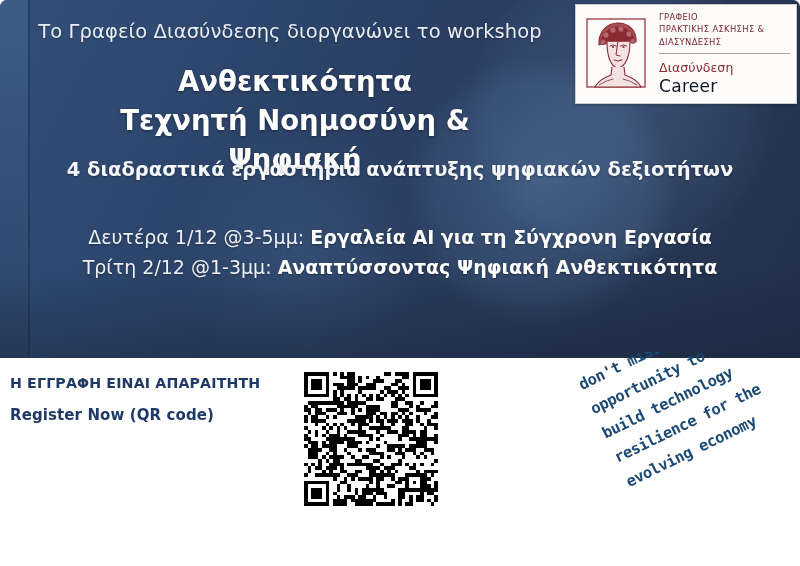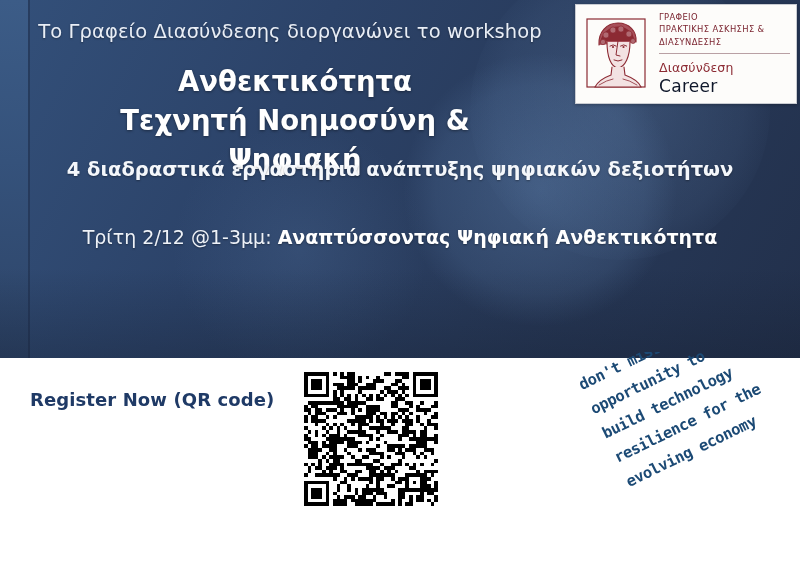--- a/index.html
+++ b/index.html
@@ -10,20 +10,21 @@
   body {
     font-family: "DejaVu Sans", "Liberation Sans", sans-serif;
   }
 
   #poster {
     position: relative;
     width: 800px;
     height: 566px;
     overflow: hidden;
     background: #ffffff;
+    border-radius: 7px;
   }
 
   
   .hero {
     position: absolute;
     left: 0;
     top: 0;
     width: 800px;
     height: 358px;
     background:
@@ -214,28 +215,27 @@
   }
   .register-gr {
     font-size: 14.2px;
     font-weight: 700;
     color: #1f3a66;
     letter-spacing: 0.15px;
     line-height: 1.3;
     white-space: nowrap;
   }
   .register-en {
-    font-size: 18px;
+    font-size: 15px;
     font-weight: 700;
     color: #1f3a66;
     letter-spacing: 0.1px;
     line-height: 1.3;
     margin-top: 14px;
     white-space: nowrap;
-    margin-left: 20px;
   }
 
   
   .qr-wrap {
     position: absolute;
     left: 303px;
     top: 372px;
     width: 136px;
     height: 134px;
     background: #ffffff;
@@ -284,20 +284,23 @@
 
       <div class="title">
         <div>Ανθεκτικότητα</div>
         <div>Τεχνητή Νοημοσύνη &amp; Ψηφιακή</div>
       </div>
 
       <div class="subtitle">4 διαδραστικά εργαστήρια ανάπτυξης ψηφιακών δεξιοτήτων</div>
 
       <div class="sessions">
 
+        <div class="session-line">
+          <span>Δευτέρα 1/12 @3-5μμ: </span><span class="bold">Εργαλεία ΑΙ για τη Σύγχρονη Εργασία</span>
+        </div>
 
         <div class="session-line">
           <span>Τρίτη 2/12 @1-3μμ: </span><span class="bold">Αναπτύσσοντας Ψηφιακή Ανθεκτικότητα</span>
         </div>
 
       </div>
     </div>
 
     <div class="logo-card">
       <div class="logo-mark">
@@ -339,20 +342,21 @@
         <div class="logo-org">ΔΙΑΣΥΝΔΕΣΗΣ</div>
         <div class="logo-rule"></div>
         <div class="logo-career-gr">Διασύνδεση</div>
         <div class="logo-career-en">Career</div>
       </div>
     </div>
   </div>
 
   <div class="footer">
     <div class="register-block">
+      <div class="register-gr">Η ΕΓΓΡΑΦΗ ΕΙΝΑΙ ΑΠΑΡΑΙΤΗΤΗ</div>
       <div class="register-en">Register Now (QR code)</div>
     </div>
   </div>
 
   <div class="qr-wrap">
     <svg id="qr-svg" viewBox="0 0 37 37" width="136" height="134" shape-rendering="crispEdges" aria-hidden="true">
       <rect width="37" height="37" fill="#ffffff"></rect>
       <g id="qr-cells" fill="#000000">
           <path d="M0 0h1v1h-1zM1 0h1v1h-1zM2 0h1v1h-1zM3 0h1v1h-1zM4 0h1v1h-1zM5 0h1v1h-1zM6 0h1v1h-1zM8 0h1v1h-1zM10 0h1v1h-1zM12 0h1v1h-1zM13 0h1v1h-1zM22 0h1v1h-1zM23 0h1v1h-1zM25 0h1v1h-1zM26 0h1v1h-1zM27 0h1v1h-1zM28 0h1v1h-1zM30 0h1v1h-1zM31 0h1v1h-1zM32 0h1v1h-1zM33 0h1v1h-1zM34 0h1v1h-1zM35 0h1v1h-1zM36 0h1v1h-1zM0 1h1v1h-1zM6 1h1v1h-1zM10 1h1v1h-1zM11 1h1v1h-1zM12 1h1v1h-1zM13 1h1v1h-1zM15 1h1v1h-1zM17 1h1v1h-1zM20 1h1v1h-1zM27 1h1v1h-1zM28 1h1v1h-1zM30 1h1v1h-1zM36 1h1v1h-1zM0 2h1v1h-1zM2 2h1v1h-1zM3 2h1v1h-1zM4 2h1v1h-1zM6 2h1v1h-1zM12 2h1v1h-1zM13 2h1v1h-1zM15 2h1v1h-1zM19 2h1v1h-1zM20 2h1v1h-1zM21 2h1v1h-1zM25 2h1v1h-1zM26 2h1v1h-1zM30 2h1v1h-1zM32 2h1v1h-1zM33 2h1v1h-1zM34 2h1v1h-1zM36 2h1v1h-1zM0 3h1v1h-1zM2 3h1v1h-1zM3 3h1v1h-1zM4 3h1v1h-1zM6 3h1v1h-1zM8 3h1v1h-1zM9 3h1v1h-1zM10 3h1v1h-1zM12 3h1v1h-1zM13 3h1v1h-1zM14 3h1v1h-1zM17 3h1v1h-1zM18 3h1v1h-1zM19 3h1v1h-1zM24 3h1v1h-1zM25 3h1v1h-1zM27 3h1v1h-1zM30 3h1v1h-1zM32 3h1v1h-1zM33 3h1v1h-1zM34 3h1v1h-1zM36 3h1v1h-1zM0 4h1v1h-1zM2 4h1v1h-1zM3 4h1v1h-1zM4 4h1v1h-1zM6 4h1v1h-1zM9 4h1v1h-1zM10 4h1v1h-1zM11 4h1v1h-1zM12 4h1v1h-1zM13 4h1v1h-1zM15 4h1v1h-1zM16 4h1v1h-1zM17 4h1v1h-1zM18 4h1v1h-1zM19 4h1v1h-1zM22 4h1v1h-1zM23 4h1v1h-1zM26 4h1v1h-1zM27 4h1v1h-1zM28 4h1v1h-1zM30 4h1v1h-1zM32 4h1v1h-1zM33 4h1v1h-1zM34 4h1v1h-1zM36 4h1v1h-1zM0 5h1v1h-1zM6 5h1v1h-1zM8 5h1v1h-1zM10 5h1v1h-1zM15 5h1v1h-1zM21 5h1v1h-1zM23 5h1v1h-1zM24 5h1v1h-1zM25 5h1v1h-1zM27 5h1v1h-1zM30 5h1v1h-1zM36 5h1v1h-1zM0 6h1v1h-1zM1 6h1v1h-1zM2 6h1v1h-1zM3 6h1v1h-1zM4 6h1v1h-1zM5 6h1v1h-1zM6 6h1v1h-1zM8 6h1v1h-1zM10 6h1v1h-1zM12 6h1v1h-1zM14 6h1v1h-1zM16 6h1v1h-1zM18 6h1v1h-1zM20 6h1v1h-1zM22 6h1v1h-1zM24 6h1v1h-1zM26 6h1v1h-1zM28 6h1v1h-1zM30 6h1v1h-1zM31 6h1v1h-1zM32 6h1v1h-1zM33 6h1v1h-1zM34 6h1v1h-1zM35 6h1v1h-1zM36 6h1v1h-1zM8 7h1v1h-1zM9 7h1v1h-1zM11 7h1v1h-1zM12 7h1v1h-1zM14 7h1v1h-1zM17 7h1v1h-1zM18 7h1v1h-1zM20 7h1v1h-1zM21 7h1v1h-1zM25 7h1v1h-1zM26 7h1v1h-1zM27 7h1v1h-1zM1 8h1v1h-1zM2 8h1v1h-1zM3 8h1v1h-1zM4 8h1v1h-1zM5 8h1v1h-1zM6 8h1v1h-1zM7 8h1v1h-1zM8 8h1v1h-1zM9 8h1v1h-1zM10 8h1v1h-1zM12 8h1v1h-1zM13 8h1v1h-1zM14 8h1v1h-1zM15 8h1v1h-1zM16 8h1v1h-1zM24 8h1v1h-1zM25 8h1v1h-1zM28 8h1v1h-1zM29 8h1v1h-1zM32 8h1v1h-1zM36 8h1v1h-1zM0 9h1v1h-1zM2 9h1v1h-1zM3 9h1v1h-1zM9 9h1v1h-1zM10 9h1v1h-1zM11 9h1v1h-1zM12 9h1v1h-1zM13 9h1v1h-1zM14 9h1v1h-1zM17 9h1v1h-1zM18 9h1v1h-1zM19 9h1v1h-1zM20 9h1v1h-1zM24 9h1v1h-1zM25 9h1v1h-1zM29 9h1v1h-1zM31 9h1v1h-1zM35 9h1v1h-1zM36 9h1v1h-1zM0 10h1v1h-1zM1 10h1v1h-1zM3 10h1v1h-1zM4 10h1v1h-1zM6 10h1v1h-1zM7 10h1v1h-1zM8 10h1v1h-1zM10 10h1v1h-1zM13 10h1v1h-1zM15 10h1v1h-1zM17 10h1v1h-1zM18 10h1v1h-1zM19 10h1v1h-1zM20 10h1v1h-1zM26 10h1v1h-1zM27 10h1v1h-1zM28 10h1v1h-1zM31 10h1v1h-1zM32 10h1v1h-1zM33 10h1v1h-1zM34 10h1v1h-1zM1 11h1v1h-1zM3 11h1v1h-1zM4 11h1v1h-1zM5 11h1v1h-1zM9 11h1v1h-1zM10 11h1v1h-1zM11 11h1v1h-1zM13 11h1v1h-1zM17 11h1v1h-1zM18 11h1v1h-1zM19 11h1v1h-1zM21 11h1v1h-1zM22 11h1v1h-1zM24 11h1v1h-1zM25 11h1v1h-1zM27 11h1v1h-1zM29 11h1v1h-1zM33 11h1v1h-1zM36 11h1v1h-1zM0 12h1v1h-1zM2 12h1v1h-1zM3 12h1v1h-1zM6 12h1v1h-1zM8 12h1v1h-1zM14 12h1v1h-1zM15 12h1v1h-1zM16 12h1v1h-1zM17 12h1v1h-1zM18 12h1v1h-1zM20 12h1v1h-1zM22 12h1v1h-1zM24 12h1v1h-1zM26 12h1v1h-1zM28 12h1v1h-1zM31 12h1v1h-1zM35 12h1v1h-1zM36 12h1v1h-1zM0 13h1v1h-1zM2 13h1v1h-1zM3 13h1v1h-1zM4 13h1v1h-1zM5 13h1v1h-1zM12 13h1v1h-1zM13 13h1v1h-1zM14 13h1v1h-1zM15 13h1v1h-1zM16 13h1v1h-1zM18 13h1v1h-1zM20 13h1v1h-1zM21 13h1v1h-1zM23 13h1v1h-1zM24 13h1v1h-1zM25 13h1v1h-1zM27 13h1v1h-1zM28 13h1v1h-1zM29 13h1v1h-1zM31 13h1v1h-1zM34 13h1v1h-1zM3 14h1v1h-1zM6 14h1v1h-1zM8 14h1v1h-1zM10 14h1v1h-1zM13 14h1v1h-1zM15 14h1v1h-1zM16 14h1v1h-1zM17 14h1v1h-1zM21 14h1v1h-1zM24 14h1v1h-1zM28 14h1v1h-1zM29 14h1v1h-1zM32 14h1v1h-1zM34 14h1v1h-1zM35 14h1v1h-1zM36 14h1v1h-1zM0 15h1v1h-1zM5 15h1v1h-1zM7 15h1v1h-1zM9 15h1v1h-1zM11 15h1v1h-1zM15 15h1v1h-1zM18 15h1v1h-1zM19 15h1v1h-1zM20 15h1v1h-1zM21 15h1v1h-1zM22 15h1v1h-1zM23 15h1v1h-1zM27 15h1v1h-1zM28 15h1v1h-1zM33 15h1v1h-1zM36 15h1v1h-1zM1 16h1v1h-1zM3 16h1v1h-1zM6 16h1v1h-1zM9 16h1v1h-1zM12 16h1v1h-1zM13 16h1v1h-1zM14 16h1v1h-1zM15 16h1v1h-1zM16 16h1v1h-1zM20 16h1v1h-1zM23 16h1v1h-1zM24 16h1v1h-1zM25 16h1v1h-1zM27 16h1v1h-1zM28 16h1v1h-1zM29 16h1v1h-1zM30 16h1v1h-1zM32 16h1v1h-1zM33 16h1v1h-1zM0 17h1v1h-1zM3 17h1v1h-1zM5 17h1v1h-1zM7 17h1v1h-1zM8 17h1v1h-1zM9 17h1v1h-1zM11 17h1v1h-1zM15 17h1v1h-1zM16 17h1v1h-1zM17 17h1v1h-1zM18 17h1v1h-1zM21 17h1v1h-1zM26 17h1v1h-1zM27 17h1v1h-1zM28 17h1v1h-1zM30 17h1v1h-1zM32 17h1v1h-1zM33 17h1v1h-1zM36 17h1v1h-1zM0 18h1v1h-1zM1 18h1v1h-1zM6 18h1v1h-1zM7 18h1v1h-1zM8 18h1v1h-1zM9 18h1v1h-1zM10 18h1v1h-1zM11 18h1v1h-1zM12 18h1v1h-1zM13 18h1v1h-1zM18 18h1v1h-1zM20 18h1v1h-1zM26 18h1v1h-1zM29 18h1v1h-1zM30 18h1v1h-1zM31 18h1v1h-1zM32 18h1v1h-1zM33 18h1v1h-1zM34 18h1v1h-1zM35 18h1v1h-1zM36 18h1v1h-1zM1 19h1v1h-1zM2 19h1v1h-1zM3 19h1v1h-1zM5 19h1v1h-1zM7 19h1v1h-1zM8 19h1v1h-1zM9 19h1v1h-1zM10 19h1v1h-1zM12 19h1v1h-1zM13 19h1v1h-1zM14 19h1v1h-1zM15 19h1v1h-1zM17 19h1v1h-1zM22 19h1v1h-1zM31 19h1v1h-1zM32 19h1v1h-1zM33 19h1v1h-1zM36 19h1v1h-1zM0 20h1v1h-1zM2 20h1v1h-1zM3 20h1v1h-1zM5 20h1v1h-1zM6 20h1v1h-1zM7 20h1v1h-1zM8 20h1v1h-1zM12 20h1v1h-1zM13 20h1v1h-1zM14 20h1v1h-1zM20 20h1v1h-1zM23 20h1v1h-1zM24 20h1v1h-1zM25 20h1v1h-1zM26 20h1v1h-1zM27 20h1v1h-1zM29 20h1v1h-1zM30 20h1v1h-1zM31 20h1v1h-1zM32 20h1v1h-1zM33 20h1v1h-1zM1 21h1v1h-1zM2 21h1v1h-1zM3 21h1v1h-1zM4 21h1v1h-1zM7 21h1v1h-1zM8 21h1v1h-1zM11 21h1v1h-1zM15 21h1v1h-1zM17 21h1v1h-1zM18 21h1v1h-1zM19 21h1v1h-1zM23 21h1v1h-1zM24 21h1v1h-1zM26 21h1v1h-1zM28 21h1v1h-1zM29 21h1v1h-1zM30 21h1v1h-1zM33 21h1v1h-1zM34 21h1v1h-1zM35 21h1v1h-1zM1 22h1v1h-1zM2 22h1v1h-1zM3 22h1v1h-1zM6 22h1v1h-1zM8 22h1v1h-1zM12 22h1v1h-1zM18 22h1v1h-1zM19 22h1v1h-1zM20 22h1v1h-1zM21 22h1v1h-1zM25 22h1v1h-1zM26 22h1v1h-1zM27 22h1v1h-1zM30 22h1v1h-1zM32 22h1v1h-1zM35 22h1v1h-1zM1 23h1v1h-1zM2 23h1v1h-1zM3 23h1v1h-1zM5 23h1v1h-1zM7 23h1v1h-1zM8 23h1v1h-1zM9 23h1v1h-1zM10 23h1v1h-1zM13 23h1v1h-1zM16 23h1v1h-1zM17 23h1v1h-1zM21 23h1v1h-1zM23 23h1v1h-1zM27 23h1v1h-1zM31 23h1v1h-1zM33 23h1v1h-1zM4 24h1v1h-1zM6 24h1v1h-1zM8 24h1v1h-1zM9 24h1v1h-1zM14 24h1v1h-1zM15 24h1v1h-1zM19 24h1v1h-1zM20 24h1v1h-1zM26 24h1v1h-1zM36 24h1v1h-1zM0 25h1v1h-1zM2 25h1v1h-1zM4 25h1v1h-1zM7 25h1v1h-1zM8 25h1v1h-1zM9 25h1v1h-1zM10 25h1v1h-1zM12 25h1v1h-1zM13 25h1v1h-1zM14 25h1v1h-1zM15 25h1v1h-1zM16 25h1v1h-1zM17 25h1v1h-1zM18 25h1v1h-1zM21 25h1v1h-1zM24 25h1v1h-1zM25 25h1v1h-1zM26 25h1v1h-1zM28 25h1v1h-1zM30 25h1v1h-1zM32 25h1v1h-1zM35 25h1v1h-1zM1 26h1v1h-1zM3 26h1v1h-1zM4 26h1v1h-1zM6 26h1v1h-1zM7 26h1v1h-1zM8 26h1v1h-1zM10 26h1v1h-1zM17 26h1v1h-1zM18 26h1v1h-1zM19 26h1v1h-1zM20 26h1v1h-1zM22 26h1v1h-1zM23 26h1v1h-1zM24 26h1v1h-1zM29 26h1v1h-1zM30 26h1v1h-1zM1 27h1v1h-1zM5 27h1v1h-1zM7 27h1v1h-1zM10 27h1v1h-1zM11 27h1v1h-1zM14 27h1v1h-1zM15 27h1v1h-1zM18 27h1v1h-1zM19 27h1v1h-1zM21 27h1v1h-1zM23 27h1v1h-1zM25 27h1v1h-1zM31 27h1v1h-1zM33 27h1v1h-1zM34 27h1v1h-1zM35 27h1v1h-1zM36 27h1v1h-1zM0 28h1v1h-1zM3 28h1v1h-1zM4 28h1v1h-1zM5 28h1v1h-1zM6 28h1v1h-1zM7 28h1v1h-1zM8 28h1v1h-1zM9 28h1v1h-1zM12 28h1v1h-1zM13 28h1v1h-1zM14 28h1v1h-1zM18 28h1v1h-1zM19 28h1v1h-1zM20 28h1v1h-1zM21 28h1v1h-1zM22 28h1v1h-1zM23 28h1v1h-1zM24 28h1v1h-1zM28 28h1v1h-1zM29 28h1v1h-1zM30 28h1v1h-1zM31 28h1v1h-1zM32 28h1v1h-1zM33 28h1v1h-1zM35 28h1v1h-1zM8 29h1v1h-1zM11 29h1v1h-1zM13 29h1v1h-1zM15 29h1v1h-1zM16 29h1v1h-1zM17 29h1v1h-1zM18 29h1v1h-1zM20 29h1v1h-1zM21 29h1v1h-1zM24 29h1v1h-1zM26 29h1v1h-1zM27 29h1v1h-1zM28 29h1v1h-1zM32 29h1v1h-1zM33 29h1v1h-1zM34 29h1v1h-1zM0 30h1v1h-1zM1 30h1v1h-1zM2 30h1v1h-1zM3 30h1v1h-1zM4 30h1v1h-1zM5 30h1v1h-1zM6 30h1v1h-1zM10 30h1v1h-1zM11 30h1v1h-1zM18 30h1v1h-1zM20 30h1v1h-1zM25 30h1v1h-1zM26 30h1v1h-1zM28 30h1v1h-1zM30 30h1v1h-1zM32 30h1v1h-1zM33 30h1v1h-1zM36 30h1v1h-1zM0 31h1v1h-1zM6 31h1v1h-1zM9 31h1v1h-1zM12 31h1v1h-1zM17 31h1v1h-1zM20 31h1v1h-1zM23 31h1v1h-1zM24 31h1v1h-1zM28 31h1v1h-1zM32 31h1v1h-1zM33 31h1v1h-1zM34 31h1v1h-1zM36 31h1v1h-1zM0 32h1v1h-1zM2 32h1v1h-1zM3 32h1v1h-1zM4 32h1v1h-1zM6 32h1v1h-1zM9 32h1v1h-1zM12 32h1v1h-1zM14 32h1v1h-1zM16 32h1v1h-1zM17 32h1v1h-1zM18 32h1v1h-1zM19 32h1v1h-1zM20 32h1v1h-1zM21 32h1v1h-1zM26 32h1v1h-1zM27 32h1v1h-1zM28 32h1v1h-1zM29 32h1v1h-1zM30 32h1v1h-1zM31 32h1v1h-1zM32 32h1v1h-1zM33 32h1v1h-1zM34 32h1v1h-1zM35 32h1v1h-1zM36 32h1v1h-1zM0 33h1v1h-1zM2 33h1v1h-1zM3 33h1v1h-1zM4 33h1v1h-1zM6 33h1v1h-1zM8 33h1v1h-1zM14 33h1v1h-1zM16 33h1v1h-1zM17 33h1v1h-1zM18 33h1v1h-1zM20 33h1v1h-1zM21 33h1v1h-1zM22 33h1v1h-1zM26 33h1v1h-1zM27 33h1v1h-1zM32 33h1v1h-1zM34 33h1v1h-1zM35 33h1v1h-1zM0 34h1v1h-1zM2 34h1v1h-1zM3 34h1v1h-1zM4 34h1v1h-1zM6 34h1v1h-1zM9 34h1v1h-1zM11 34h1v1h-1zM12 34h1v1h-1zM13 34h1v1h-1zM15 34h1v1h-1zM16 34h1v1h-1zM19 34h1v1h-1zM22 34h1v1h-1zM26 34h1v1h-1zM27 34h1v1h-1zM29 34h1v1h-1zM31 34h1v1h-1zM32 34h1v1h-1zM36 34h1v1h-1zM0 35h1v1h-1zM6 35h1v1h-1zM8 35h1v1h-1zM9 35h1v1h-1zM10 35h1v1h-1zM11 35h1v1h-1zM13 35h1v1h-1zM14 35h1v1h-1zM15 35h1v1h-1zM16 35h1v1h-1zM17 35h1v1h-1zM18 35h1v1h-1zM19 35h1v1h-1zM24 35h1v1h-1zM26 35h1v1h-1zM29 35h1v1h-1zM31 35h1v1h-1zM32 35h1v1h-1zM34 35h1v1h-1zM36 35h1v1h-1zM0 36h1v1h-1zM1 36h1v1h-1zM2 36h1v1h-1zM3 36h1v1h-1zM4 36h1v1h-1zM5 36h1v1h-1zM6 36h1v1h-1zM8 36h1v1h-1zM9 36h1v1h-1zM10 36h1v1h-1zM11 36h1v1h-1zM14 36h1v1h-1zM15 36h1v1h-1zM16 36h1v1h-1zM17 36h1v1h-1zM18 36h1v1h-1zM20 36h1v1h-1zM21 36h1v1h-1zM22 36h1v1h-1zM23 36h1v1h-1zM24 36h1v1h-1zM26 36h1v1h-1zM28 36h1v1h-1zM29 36h1v1h-1zM35 36h1v1h-1z" fill="#000000"></path>
         </g>

